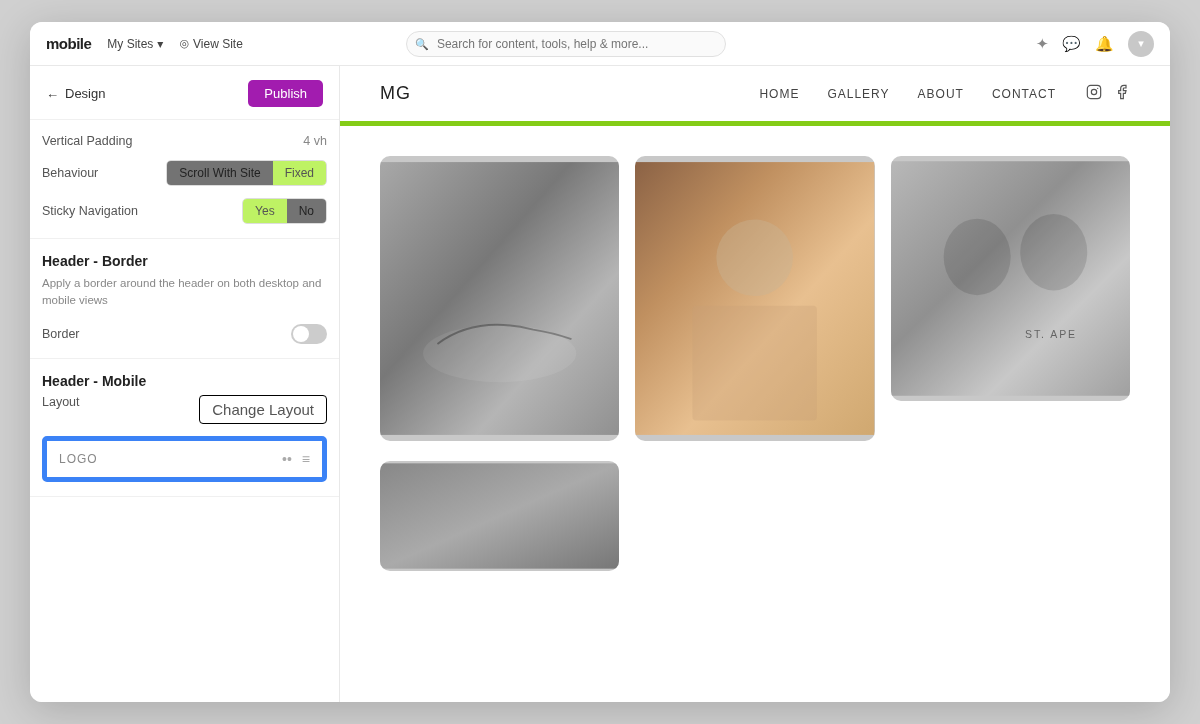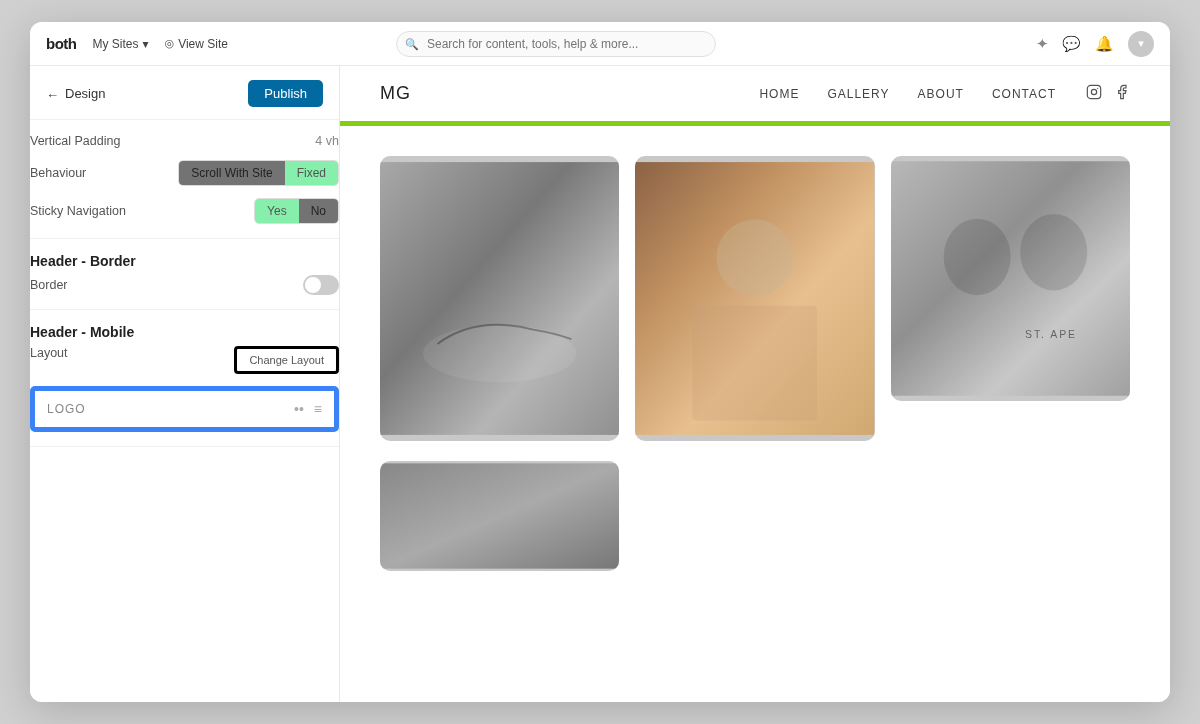--- a/index.html
+++ b/index.html
@@ -126,31 +126,31 @@
     }
     .panel-back {
       display: flex;
       align-items: center;
       gap: 6px;
       font-size: 13px;
       color: #333;
       cursor: pointer;
     }
     .publish-btn {
-      background: #0369a1;
+      background: #a21caf;
       color: #fff;
       border: none;
       border-radius: 5px;
       padding: 6px 16px;
       font-size: 13px;
       font-weight: 500;
       cursor: pointer;
     }
     .panel-section {
-      padding: 14px 0;
+      padding: 14px 12px;
       border-bottom: 1px solid #f0f0f0;
     }
     .panel-row {
       display: flex;
       align-items: center;
       justify-content: space-between;
       margin-bottom: 12px;
     }
     .panel-row:last-child { margin-bottom: 0; }
     .panel-label {
@@ -163,21 +163,21 @@
     }
     .toggle-group {
       display: flex;
       border: 1px solid #ddd;
       border-radius: 5px;
       overflow: hidden;
     }
     .toggle-btn {
       padding: 5px 12px;
       font-size: 12px;
-      background: #86efac;
+      background: #bef264;
       border: none;
       cursor: pointer;
       color: #555;
     }
     .toggle-btn.active {
       background: #737373;
       color: #222;
       font-weight: 500;
     }
     .section-title {
@@ -219,24 +219,24 @@
       transition: 0.3s;
     }
     
     .mobile-layout-row {
       display: flex;
       justify-content: space-between;
       margin-bottom: 12px;
     }
     .change-layout-btn {
       background: #fff;
-      border: 3px solid #000000;
+      border: 1px solid #000000;
       border-radius: 4px;
       padding: 5px 12px;
-      font-size: 11px;
+      font-size: 15px;
       color: #555;
       cursor: pointer;
     }
     .logo-row {
       display: flex;
       align-items: center;
       justify-content: space-between;
       border: 5px solid #3b82f6;
       border-radius: 5px;
       padding: 10px 12px;
@@ -319,21 +319,21 @@
       overflow: hidden;
       position: relative;
     }
   </style>
 </head>
 <body>
 
 <div class="outer-container">
 
   <div class="top-bar">
-    <span class="top-bar-logo">both</span>
+    <span class="top-bar-logo">mobile</span>
     <div class="top-bar-mysites">
       <span>My Sites</span>
       <span>▾</span>
     </div>
     <div class="top-bar-viewsite">
       <span style="font-size:11px;">◎</span>
       <span>View Site</span>
     </div>
     <div class="top-bar-search">
       <span class="search-icon-wrap">🔍</span>
@@ -378,20 +378,21 @@
           <span class="panel-label">Sticky Navigation</span>
           <div class="toggle-group">
             <button class="toggle-btn">Yes</button>
             <button class="toggle-btn active">No</button>
           </div>
         </div>
       </div>
 
       <div class="panel-section">
         <div class="section-title">Header - Border</div>
+        <div class="section-desc">Apply a border around the header on both desktop and mobile views</div>
         <div class="panel-row">
           <span class="panel-label">Border</span>
           <label class="switch">
 
             <span class="slider-switch"></span>
           </label>
         </div>
       </div>
 
       <div class="panel-section">

